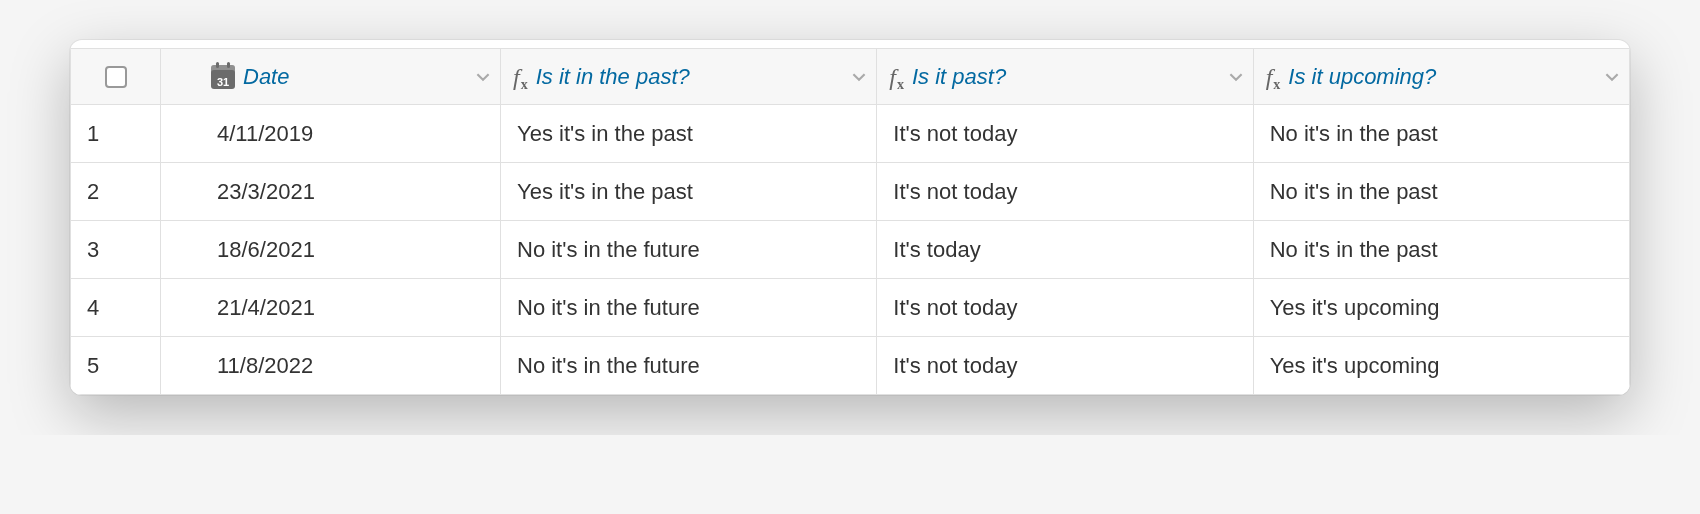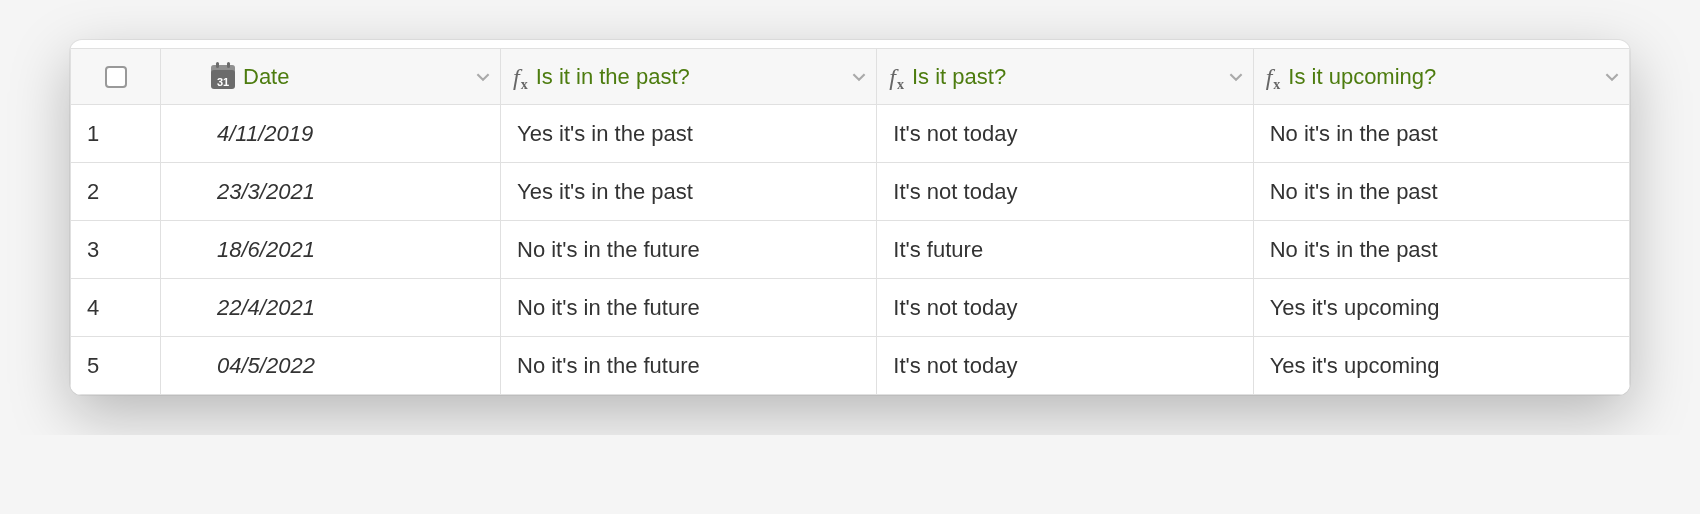--- a/index.html
+++ b/index.html
@@ -128,24 +128,24 @@
       padding: 0 16px;
       background: #fff;
     }
     .row-num {
       color: #888;
       text-align: center;
       padding: 0;
     }
     .date-cell {
       padding-left: 56px !important;
+    }
+    .header-label {
+      color: #0369a1;
       font-style: italic;
-    }
-    .header-label {
-      color: #4d7c0f;
     }
     thead th.col-checkbox .header-inner {
       justify-content: center;
     }
     thead th.col-date .header-inner {
       padding-left: 50px;
     }
   </style>
 </head>
 <body>
@@ -224,32 +224,32 @@
         <td class="row-num">2</td>
         <td class="date-cell">23/3/2021</td>
         <td>Yes it's in the past</td>
         <td>It's not today</td>
         <td>No it's in the past</td>
       </tr>
       <tr>
         <td class="row-num">3</td>
         <td class="date-cell">18/6/2021</td>
         <td>No it's in the future</td>
-        <td>It's future</td>
+        <td>It's today</td>
         <td>No it's in the past</td>
       </tr>
       <tr>
         <td class="row-num">4</td>
-        <td class="date-cell">22/4/2021</td>
+        <td class="date-cell">21/4/2021</td>
         <td>No it's in the future</td>
         <td>It's not today</td>
         <td>Yes it's upcoming</td>
       </tr>
       <tr>
         <td class="row-num">5</td>
-        <td class="date-cell">04/5/2022</td>
+        <td class="date-cell">11/8/2022</td>
         <td>No it's in the future</td>
         <td>It's not today</td>
         <td>Yes it's upcoming</td>
       </tr>
     </tbody>
   </table>
 </div>
 
 </body></html>

